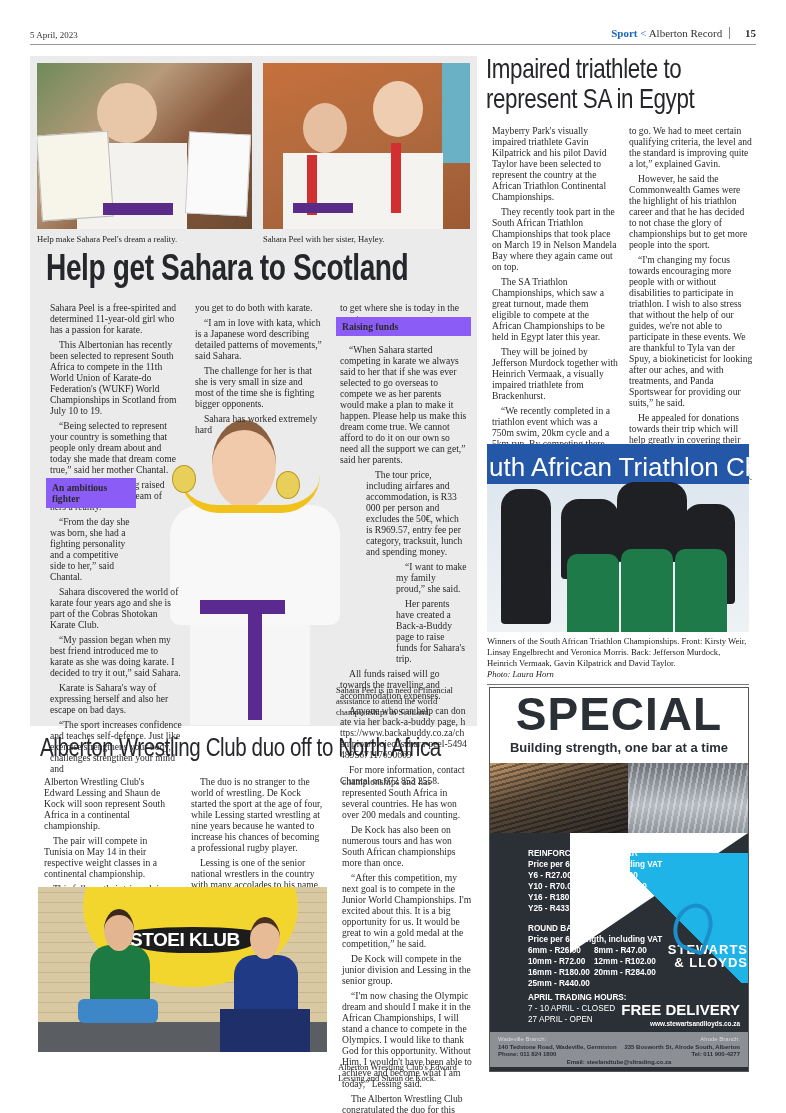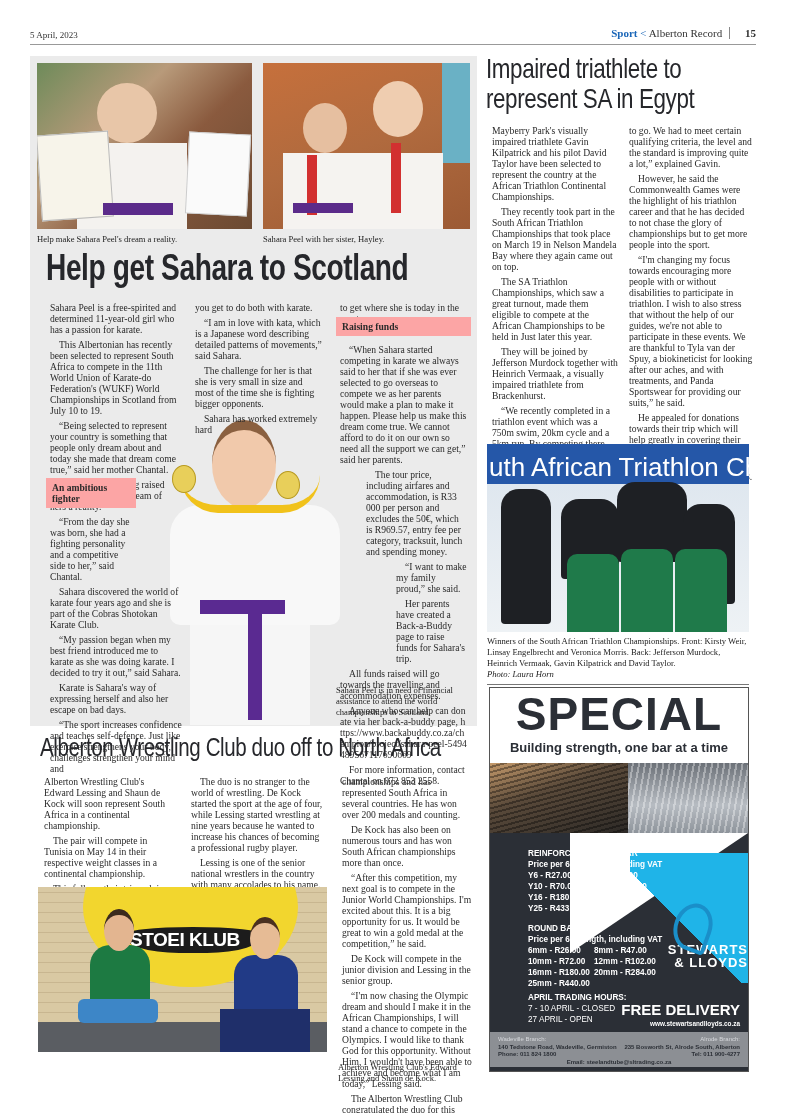--- a/index.html
+++ b/index.html
@@ -10,21 +10,21 @@
   .folio-right .sec{color:#1a66b8;font-weight:bold;}
   .folio-right .pg{font-weight:bold;border-left:1px solid #888;padding-left:15px;margin-left:4px;}
   .rule{left:30px;right:30px;top:44px;height:1px;background:#999;}
   .body-text{font-size:9.6px;line-height:11px;text-align:left;}
   .body-text p{margin:4px;text-indent:9px;}
   .body-text p.first{text-indent:0;}
   .caption{font-family:Liberation Serif, serif;font-size:8.6px;line-height:11px;color:#222;}
   .cond{font-family:"Liberation Sans",sans-serif;transform-origin:left top;letter-spacing:-0.5px;}
   .graybox{left:30px;top:56px;width:447px;height:670px;background:#ebebeb;}
   .photo{position:absolute;overflow:hidden;}
-  .subhead{background:#fca5a5;font-weight:bold;font-size:9.6px;padding:4px 6px;}
+  .subhead{background:#8b5cf6;font-weight:bold;font-size:9.6px;padding:4px 6px;}
 </style>
 </head>
 <body>
 
 <div class="abs folio-date">5 April, 2023</div>
 <div class="abs folio-right">
   <span class="sec">Sport</span>
   <span style="color:#1a66b8">&lt;</span>
   <span>Alberton Record</span>
   <span class="pg">15</span>
@@ -103,21 +103,21 @@
 </div>
 <div class="abs caption" style="left:336px;top:685px;width:135px;">Sahara Peel is in need of financial assistance to attend the world championships in Scotland.</div>
 
 <div class="abs cond" style="left:486px;top:54px;font-size:28px;line-height:30px;color:#26272b;transform:scaleX(0.8);white-space:nowrap;">
   <div>Impaired triathlete to</div>
   <div>represent SA in Egypt</div>
 </div>
 <div class="abs body-text" style="left:488px;top:121px;width:134px;">
   <p class="first">Mayberry Park's visually impaired triathlete Gavin Kilpatrick and his pilot David Taylor have been selected to represent the country at the African Triathlon Continental Championships.</p>
   <p>They recently took part in the South African Triathlon Championships that took place on March 19 in Nelson Mandela Bay where they again came out on top.</p>
-  <p>The SA Triathlon Championships, which saw a great turnout, made them eligible to compete at the African Championships to be held in Just later this year.</p>
+  <p>The SA Triathlon Championships, which saw a great turnout, made them eligible to compete at the African Championships to be held in Egypt later this year.</p>
   <p>They will be joined by Jefferson Murdock together with Heinrich Vermaak, a visually impaired triathlete from Brackenhurst.</p>
   <p>“We recently completed in a triathlon event which was a 750m swim, 20km cycle and a 5km run. By competing there we're now eligible to race in Egypt though it is all dependent on whether we can find sponsorship to pay for us</p>
 </div>
 <div class="abs body-text" style="left:625px;top:121px;width:133px;">
   <p class="first">to go. We had to meet certain qualifying criteria, the level and the standard is improving quite a lot,” explained Gavin.</p>
   <p>However, he said the Commonwealth Games were the highlight of his triathlon career and that he has decided to not chase the glory of championships but to get more people into the sport.</p>
   <p>“I'm changing my focus towards encouraging more people with or without disabilities to participate in triathlon. I wish to also stress that without the help of our guides, we're not able to participate in these events. We are thankful to Tyla van der Spuy, a biokineticist for looking after our aches, and with treatments, and Panda Sportswear for providing our suits,” he said.</p>
   <p>He appealed for donations towards their trip which will help greatly in covering their costs.</p>
   <p>To make any donations, contact Gavin on 072 212 2058.</p>
 </div>

